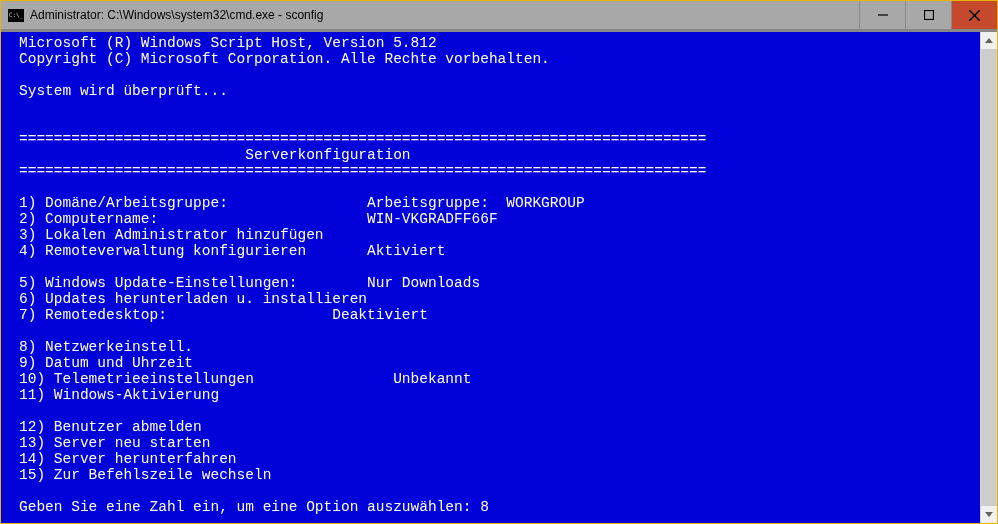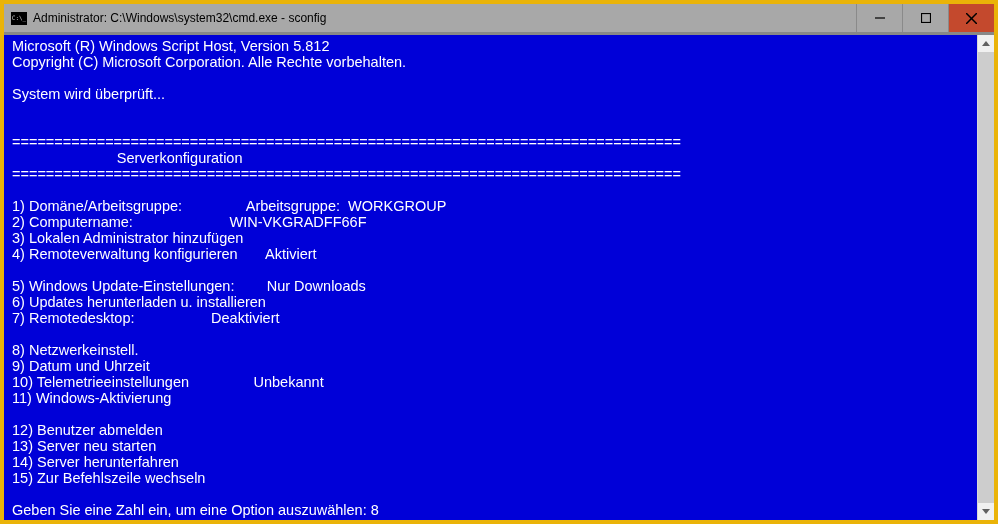--- a/index.html
+++ b/index.html
@@ -6,21 +6,21 @@
     body {
       font-family: "Segoe UI", Tahoma, sans-serif;
       background: #fff;
       width: 998px;
       height: 524px;
       overflow: hidden;
     }
     .window {
       width: 998px;
       height: 524px;
-      border: 4px solid #eab308;
+      border: 1px solid #eab308;
       display: flex;
       flex-direction: column;
       background: #14532d;
     }
     .titlebar {
       height: 29px;
       background: #a8a8a8;
       display: flex;
       align-items: center;
       border-bottom: 1px solid #888;
@@ -70,24 +70,24 @@
     .win-btn svg { display: block; }
     .client {
       flex: 1;
       display: flex;
       border-top: 2px solid #888;
     }
     .terminal {
       flex: 1;
       background: #0000d8;
       color: #fff;
-      font-family: Liberation Sans, sans-serif;
+      font-family: Liberation Mono, monospace;
       font-size: 14.5px;
       line-height: 16px;
-      padding: 3px 0 0 8px;
+      padding: 3px 0 0 18px;
       white-space: pre;
       overflow: hidden;
     }
     .scrollbar {
       width: 17px;
       background: #f0f0f0;
       border-left: 1px solid #d8d8d8;
       display: flex;
       flex-direction: column;
     }

